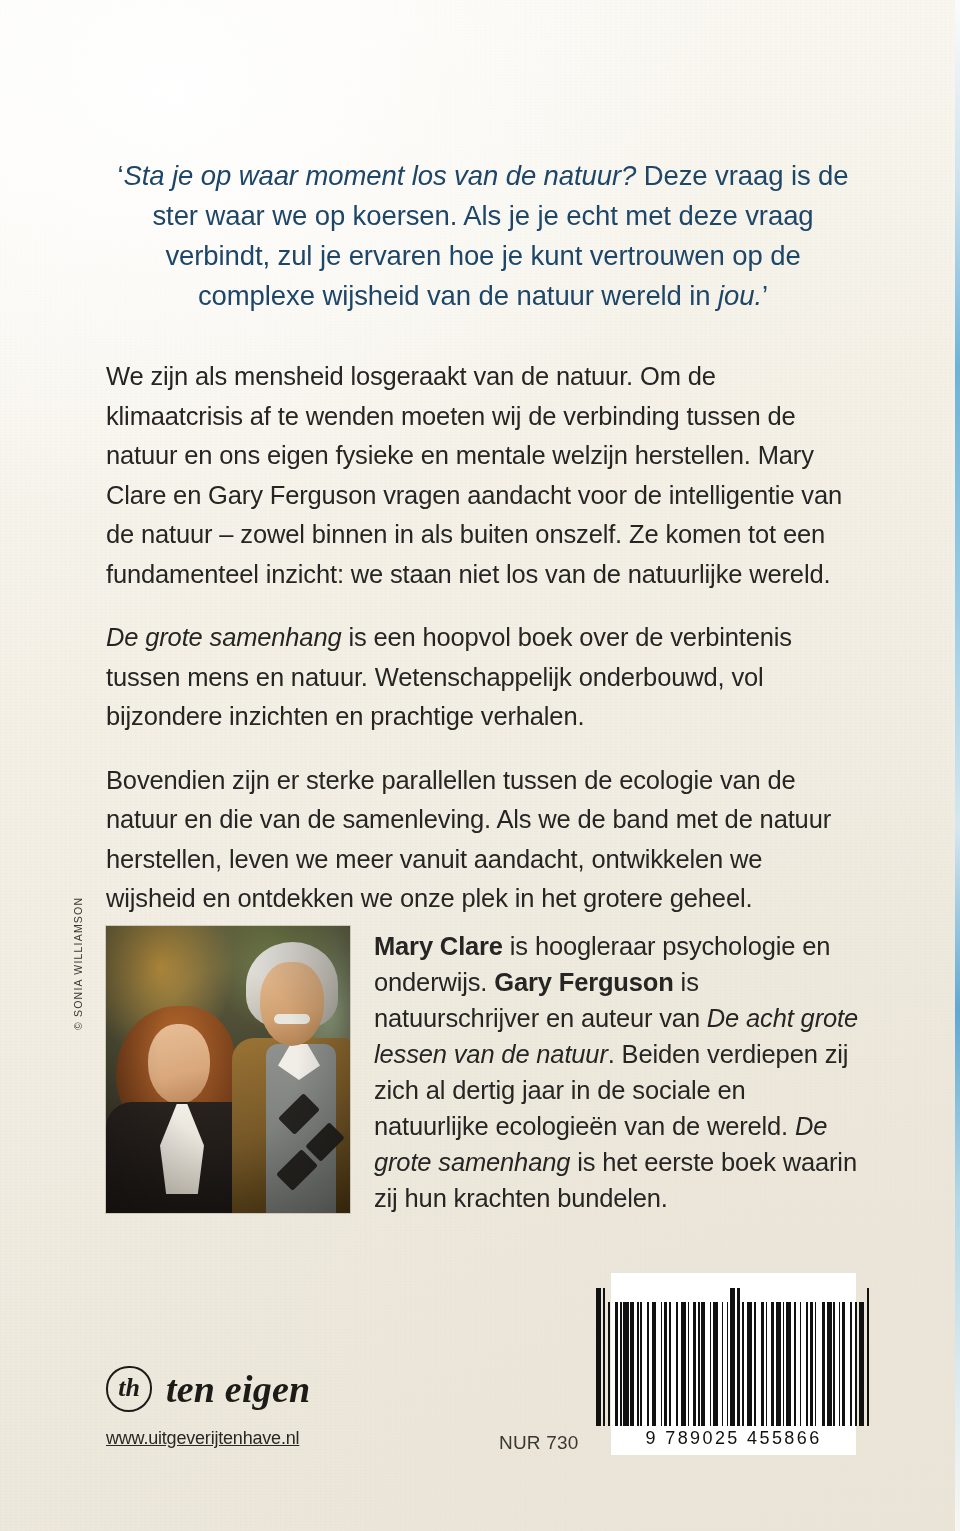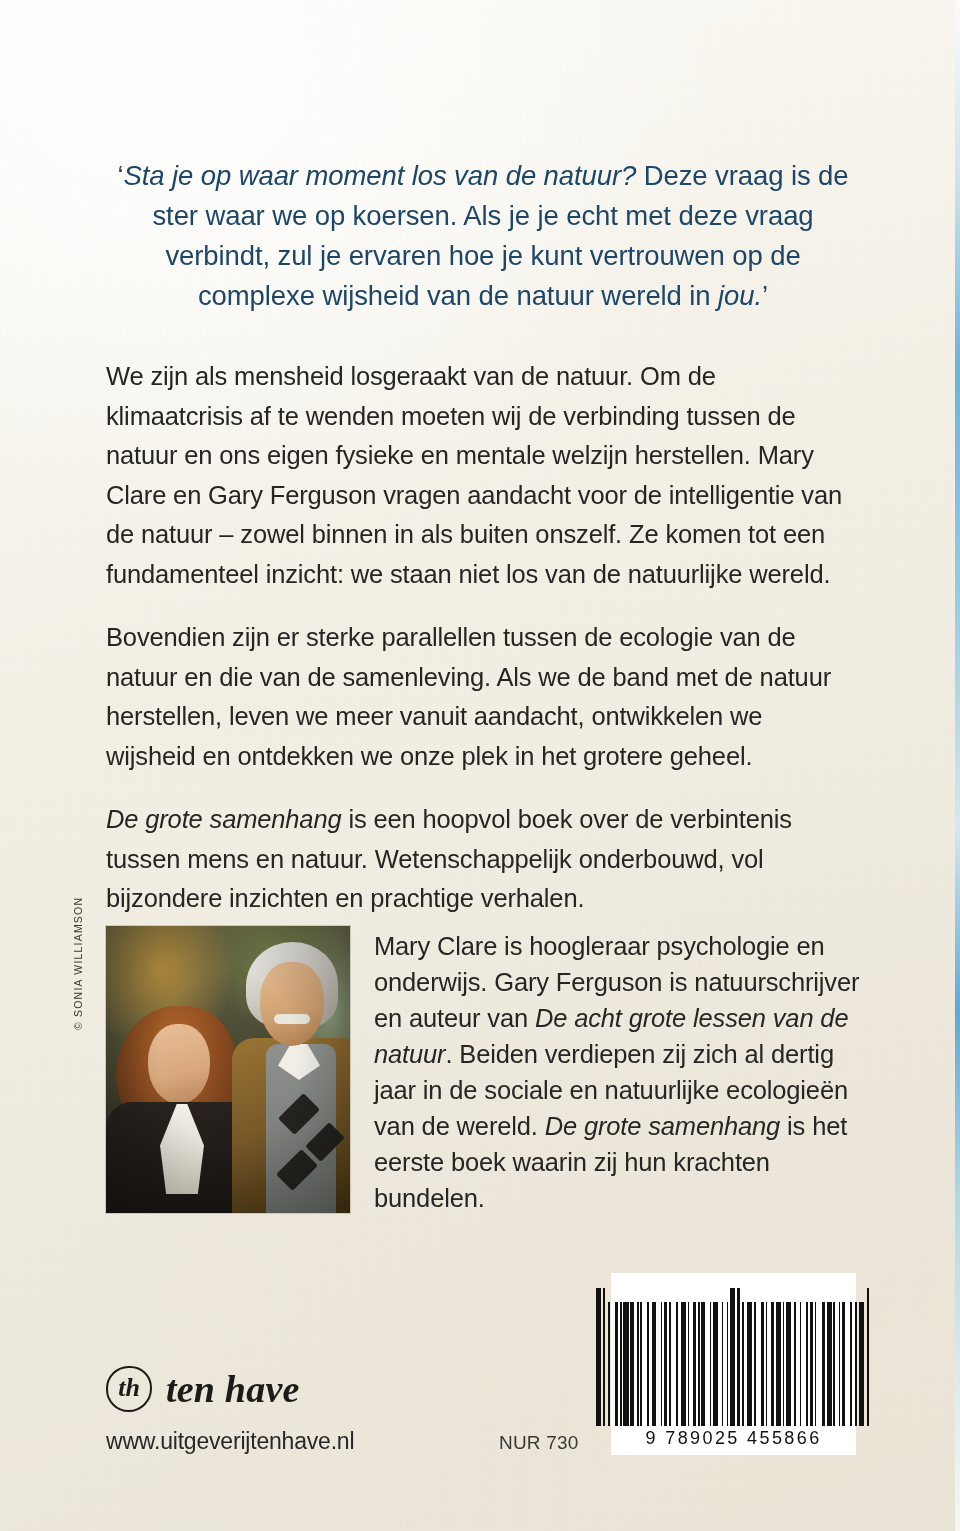--- a/index.html
+++ b/index.html
@@ -174,21 +174,21 @@
   .author-bio {
     position: absolute;
     left: 296px;
     top: 8px;
     width: 490px;
     color: #262523;
     font-size: 25.5px;
     line-height: 36px;
     letter-spacing: -0.15px;
   }
-  .author-bio b { font-weight: 400; }
+  .author-bio b { font-weight: 700; }
   .author-bio i { font-style: italic; }
 
   .barcode-card {
     position: absolute;
     left: 611px;
     top: 1273px;
     width: 245px;
     height: 182px;
     background: #ffffff;
     display: flex;
@@ -253,40 +253,41 @@
   .pub-name {
     font-family: "Liberation Serif", serif;
     font-style: italic;
     font-weight: 700;
     font-size: 38px;
     color: #1d1b18;
     letter-spacing: 0.2px;
   }
   .pub-url {
     margin-top: 16px;
-    font-size: 23px;
+    font-size: 18px;
     color: #2a2826;
     letter-spacing: -0.2px;
+    text-decoration: underline;
   }
 </style>
 </head>
 <body>
 
 <div class="cover">
 
   <div class="spine-edge"></div>
 
   <div class="pull-quote">
     <span>‘</span><i>Sta je op waar moment los van de natuur?</i><span> Deze vraag is de ster waar we op koersen. Als je je echt met deze vraag verbindt, zul je ervaren hoe je kunt vertrouwen op de complexe wijsheid van de natuur wereld in </span><i>jou.</i><span>’</span>
   </div>
 
   <div class="body-copy">
     <p>We zijn als mensheid losgeraakt van de natuur. Om de klimaatcrisis af te wenden moeten wij de verbinding tussen de natuur en ons eigen fysieke en mentale welzijn herstellen. Mary Clare en Gary Ferguson vragen aandacht voor de intelligentie van de natuur – zowel binnen in als buiten onszelf. Ze komen tot een fundamenteel inzicht: we staan niet los van de natuurlijke wereld.</p>
+    <p><i>De grote samenhang</i><span> is een hoopvol boek over de verbintenis tussen mens en natuur. Wetenschappelijk onderbouwd, vol bijzondere inzichten en prachtige verhalen.</span></p>
     <p>Bovendien zijn er sterke parallellen tussen de ecologie van de natuur en die van de samenleving. Als we de band met de natuur herstellen, leven we meer vanuit aandacht, ontwikkelen we wijsheid en ontdekken we onze plek in het grotere geheel.</p>
-    <p><i>De grote samenhang</i><span> is een hoopvol boek over de verbintenis tussen mens en natuur. Wetenschappelijk onderbouwd, vol bijzondere inzichten en prachtige verhalen.</span></p>
   </div>
 
   <div class="author-block">
 
     <div class="photo-credit">© SONIA WILLIAMSON</div>
 
     <div class="author-photo">
       <div class="photo-scene">
         <div class="ph-bg"></div>
         <div class="ph-hairL"></div>
@@ -307,21 +308,21 @@
     </div>
 
     <div class="author-bio">
       <b>Mary Clare</b><span> is hoogleraar psychologie en onderwijs. </span><b>Gary Ferguson</b><span> is natuurschrijver en auteur van </span><i>De acht grote lessen van de natuur</i><span>. Beiden verdiepen zij zich al dertig jaar in de sociale en natuurlijke ecologieën van de wereld. </span><i>De grote samenhang</i><span> is het eerste boek waarin zij hun krachten bundelen.</span>
     </div>
   </div>
 
   <div class="publisher">
     <div class="pub-logo-row">
       <div class="pub-mark">th</div>
-      <div class="pub-name">ten have</div>
+      <div class="pub-name">ten eigen</div>
     </div>
     <div class="pub-url">www.uitgeverijtenhave.nl</div>
   </div>
 
   <div class="nur-code">NUR 730</div>
 
   <div class="barcode-card">
     <div class="barcode-bars">
         <span style="width: 5.1px; height: 138px;"></span>
         <span style="width: 1.7px; height: 138px; background: transparent;"></span>

